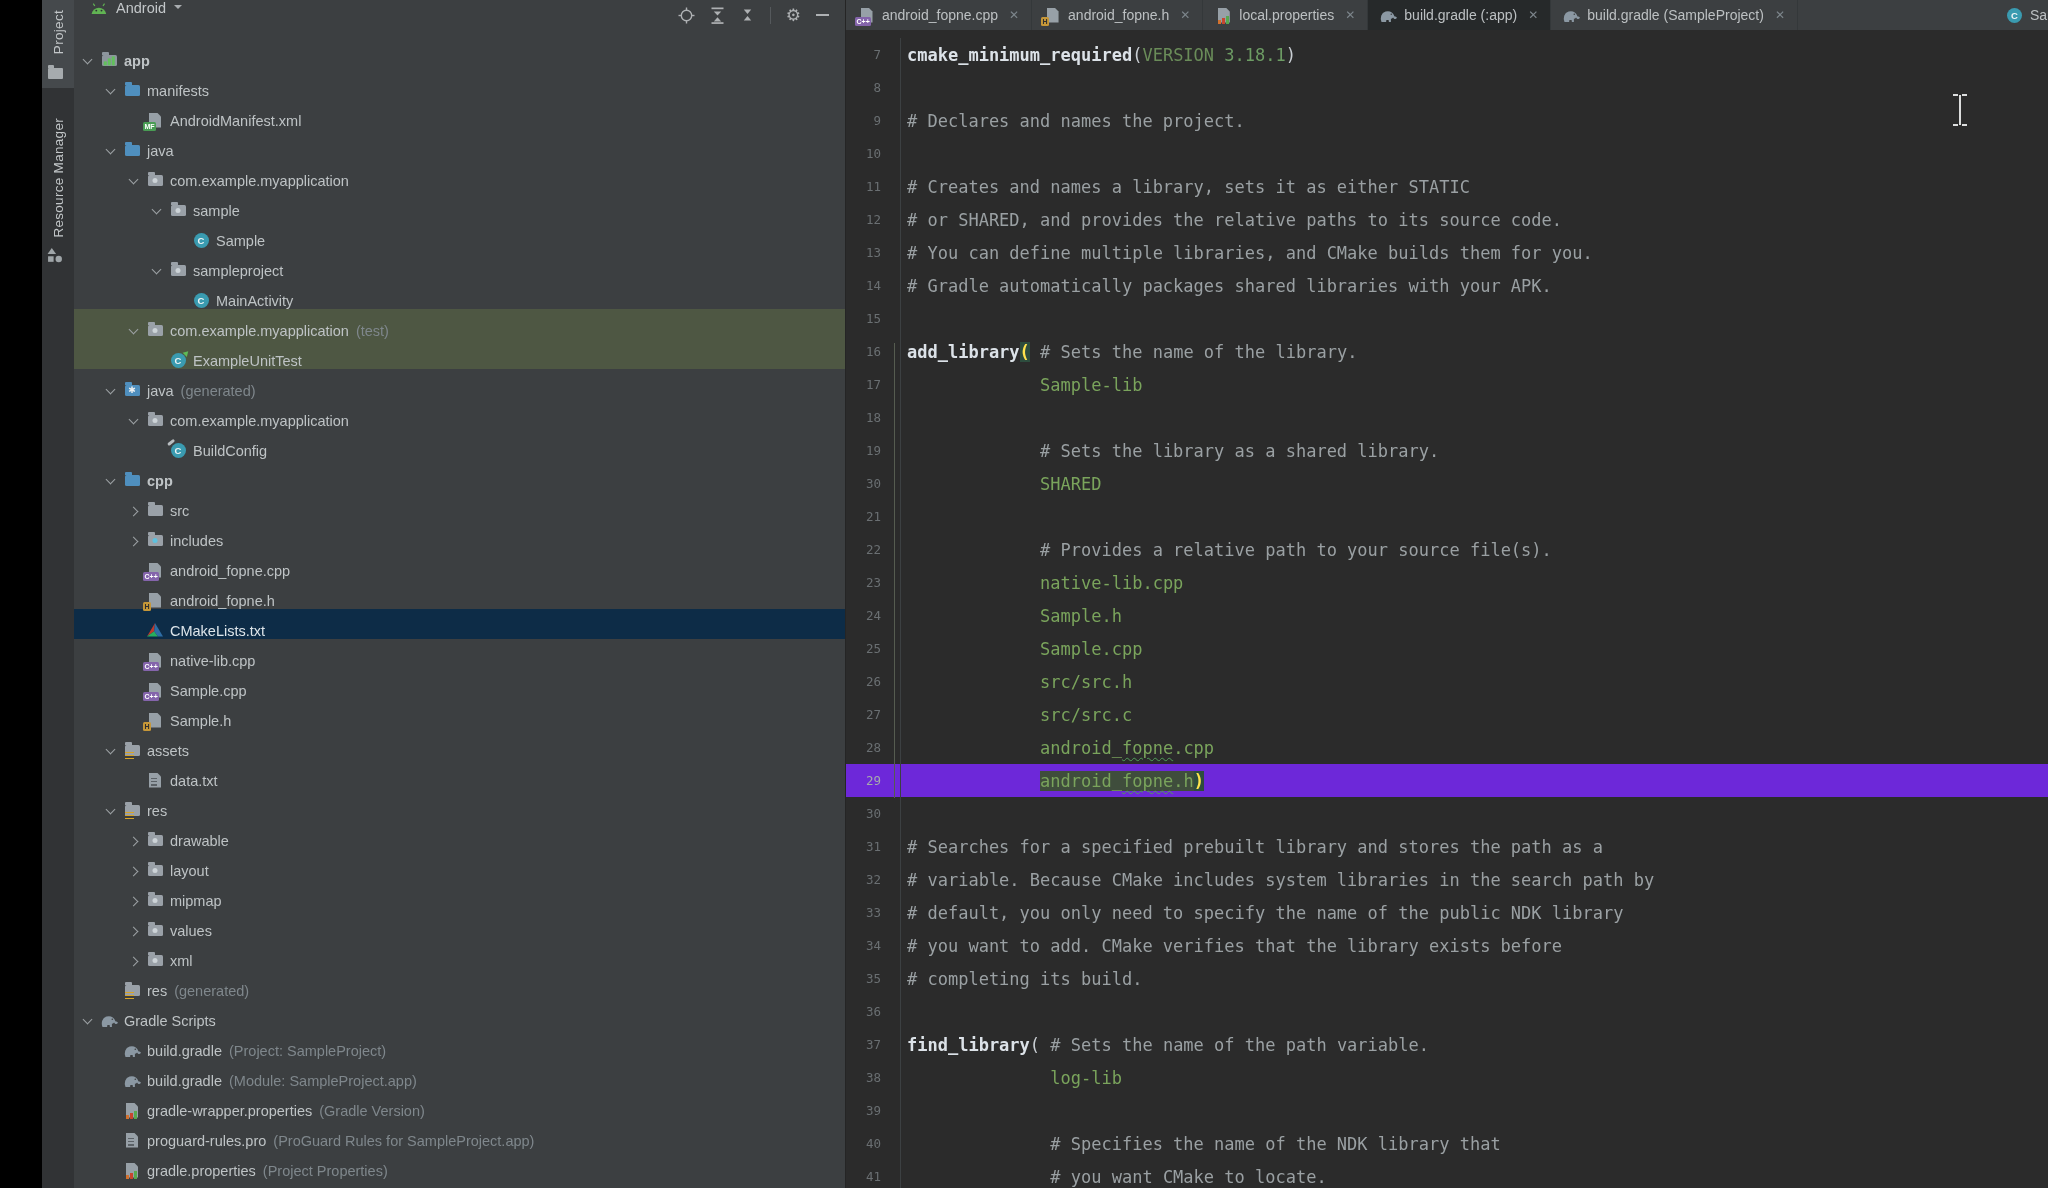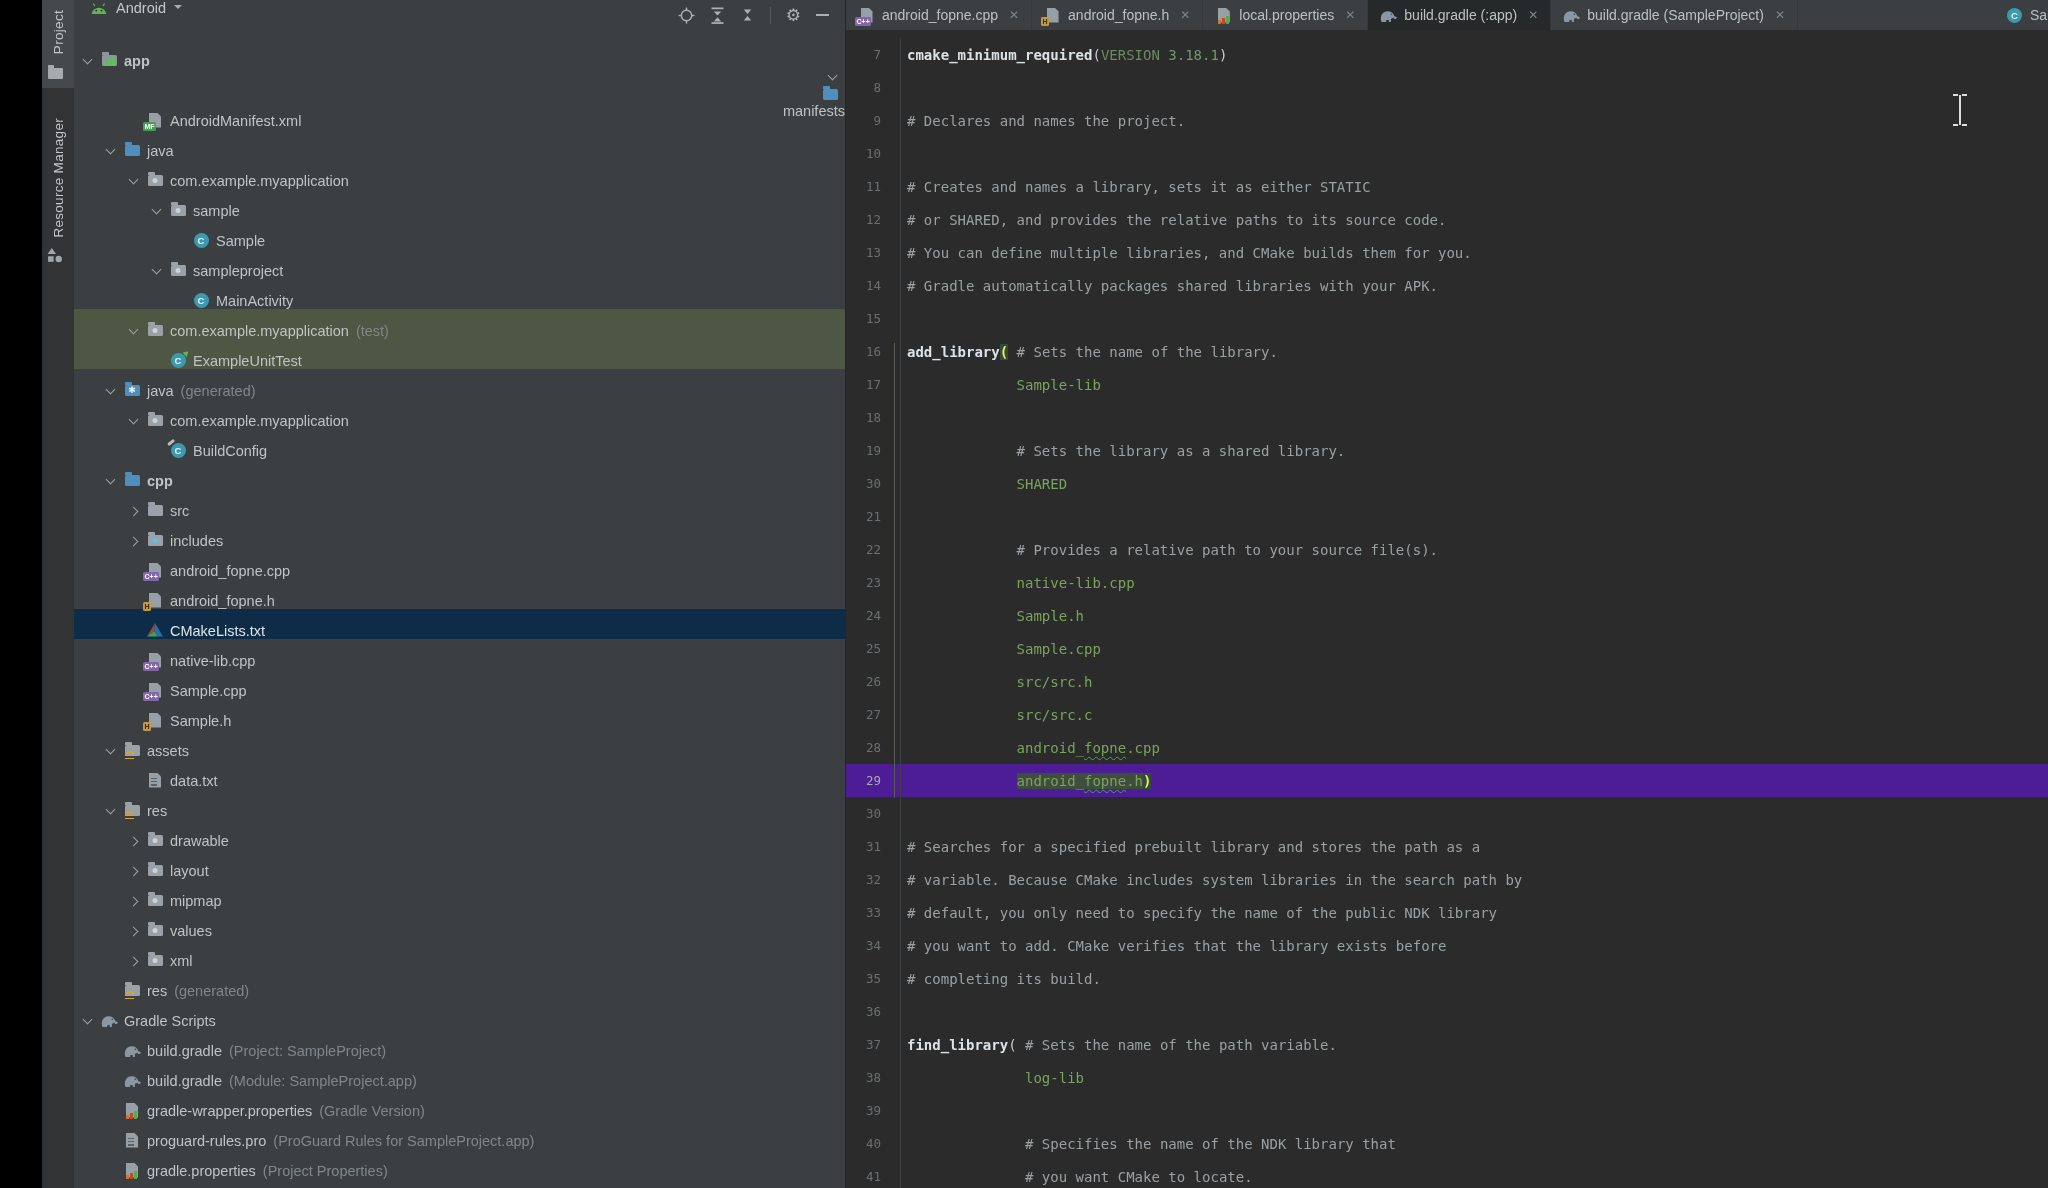--- a/index.html
+++ b/index.html
@@ -64,24 +64,24 @@
   .tabbar{height:30px;background:#3c3f41;display:flex;align-items:stretch;position:relative}
   .tab{display:flex;align-items:center;gap:7px;padding:0 12px;border-right:1px solid #34383a;font-size:14px;color:#bcc0c2;white-space:nowrap}
   .tab .ic{margin-right:0;width:17px}
   .tab.active{background:#26292a}
   .tab .x{color:#7d868c;font-size:12px;margin-left:4px}
   .tab.partial{position:absolute;left:1148px;top:0;bottom:0;border-right:none}
 
   .editor-body{position:absolute;top:30px;left:0;right:0;bottom:0;overflow:hidden;padding-top:8px}
   .scope-line{position:absolute;left:48px;top:313px;width:1px;height:455px;background:#565c50}
   .code-line{height:33px;display:flex;align-items:center}
-  .code-line.caret{background:#4c1d95}
+  .code-line.caret{background:#6d28d9}
   .lnum{width:55px;flex:none;box-sizing:border-box;padding-right:19px;font:12.5px "DejaVu Sans Mono",monospace;color:#6a6f72;border-right:1px solid #3c4042;height:100%;display:flex;align-items:center;justify-content:flex-end}
   .caret .lnum{color:#a6abad}
-  .code{font-family:"DejaVu Sans Mono",monospace;font-size:14px;white-space:pre;padding-left:6px}
+  .code{font-family:"DejaVu Sans Mono",monospace;font-size:17px;white-space:pre;padding-left:6px}
   .tok-fn{color:#dce2e8;font-weight:bold}
   .tok-pl{color:#c9ced3}
   .tok-cm{color:#9aa0a3}
   .tok-kw{color:#6a8c59}
   .tok-num{color:#6d9c64}
   .tok-arg{color:#7aa45c}
   .tok-hl{background:#3f4d3c}
   .tok-sq{text-decoration:underline;text-decoration-style:wavy;text-decoration-color:#4f9e58;text-decoration-thickness:1px;text-underline-offset:3px}
   .tok-brace{color:#ffe44d;background:#2d4d3e;font-weight:bold}
 
@@ -163,21 +163,21 @@
         <span class="ic">
           <span class="fold" style="background:#8d969d"></span>
           <i class="bars">
             <b style="height:4px"></b>
             <b style="height:7px"></b>
             <b style="height:9px"></b>
           </i>
         </span>
         <span class="lbl">app</span>
       </div>
-      <div class="trow" style="padding-left: 29px; flex-direction: column;">
+      <div class="trow" style="padding-left: 29px;">
         <span class="chev down"></span>
         <span class="ic">
           <span class="fold" style="background:#4f8fbe"></span>
         </span>
         <span class="lbl">manifests</span>
       </div>
       <div class="trow" style="padding-left: 52px;">
         <span class="chev none"></span>
         <span class="ic">
           <span class="doc"></span>

